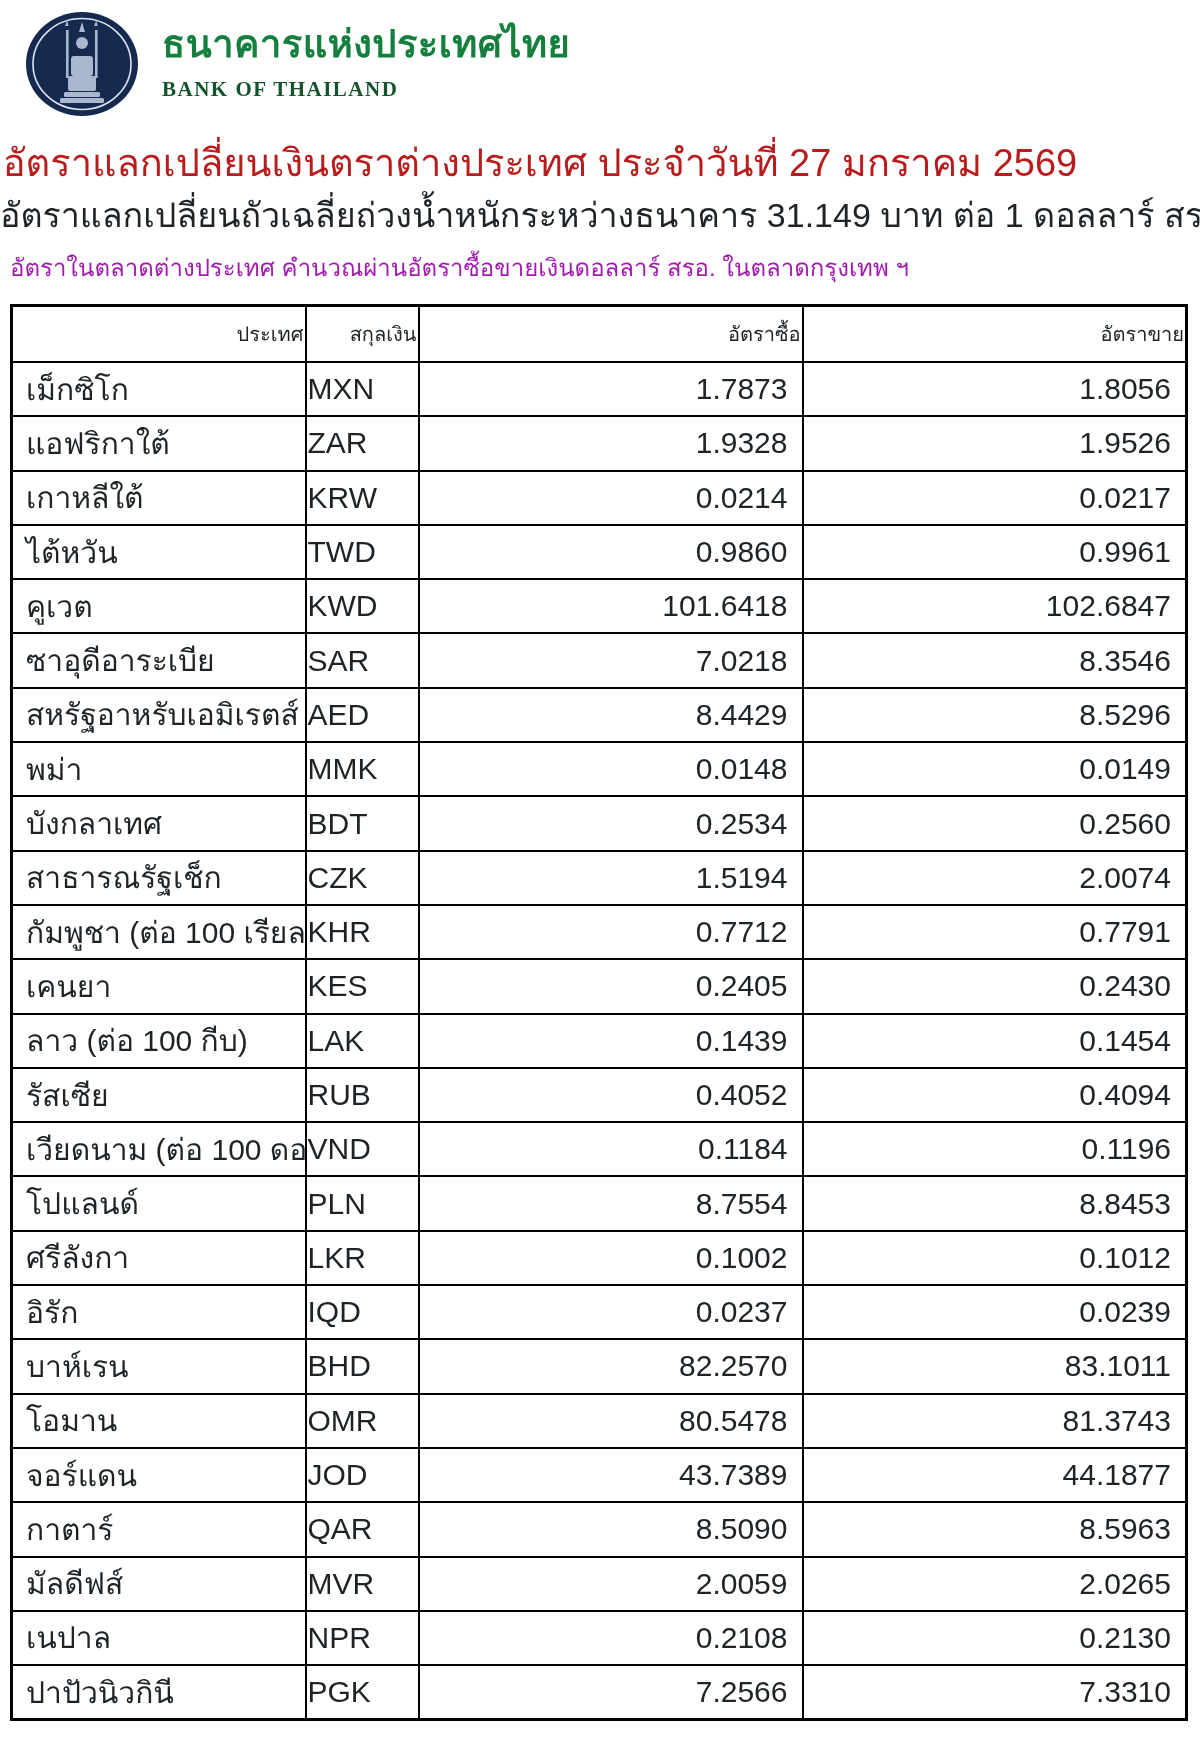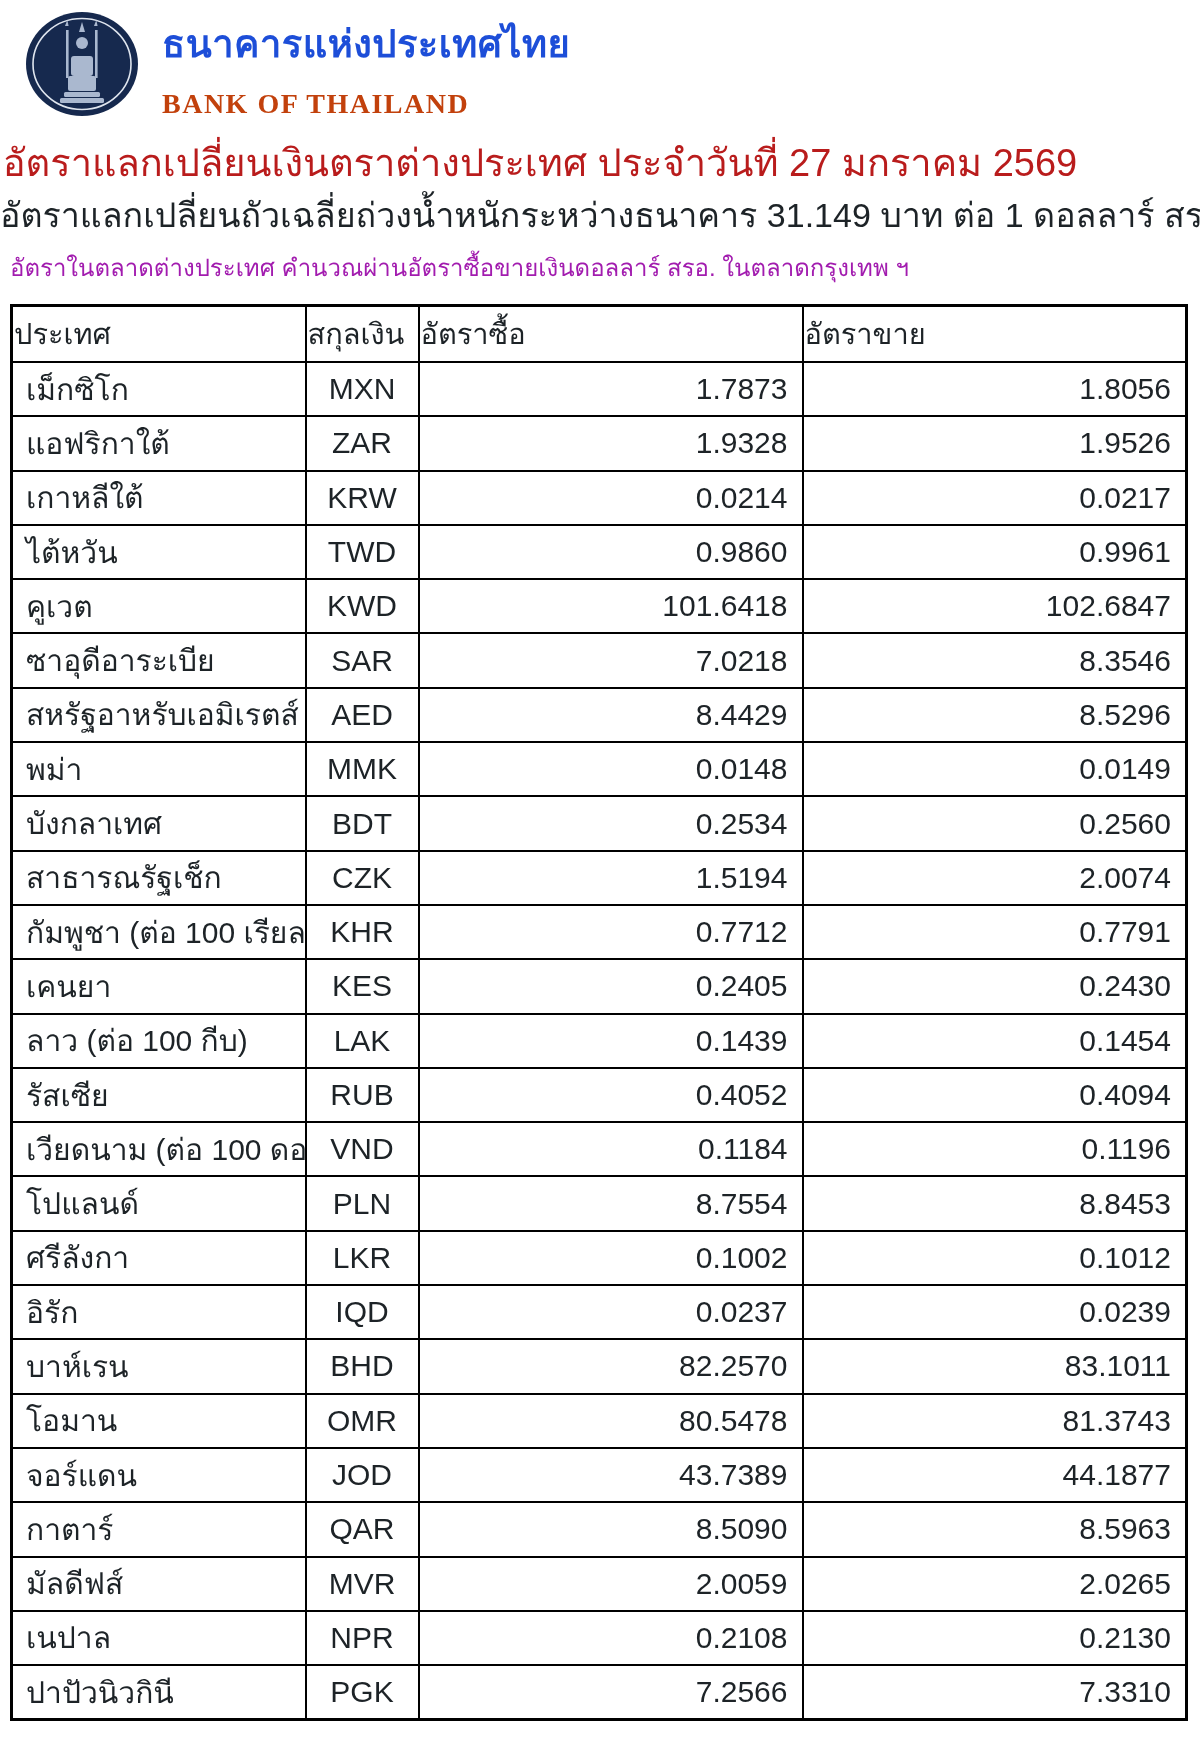--- a/index.html
+++ b/index.html
@@ -27,31 +27,31 @@
     height: 108px;
     flex: 0 0 auto;
   }
   .brand-text {
     margin-left: 22px;
     padding-top: 14px;
   }
   .brand-name-th {
     font-size: 38px;
     font-weight: bold;
-    color: #1d4ed8;
+    color: #15803d;
     line-height: 1.1;
     letter-spacing: 0.5px;
   }
   .brand-name-en {
     font-family: "Liberation Serif", "DejaVu Serif", serif;
-    font-size: 28px;
+    font-size: 21px;
     font-weight: bold;
-    color: #c2410c;
+    color: #14532d;
     letter-spacing: 1.5px;
-    margin-top: 22px;
+    margin-top: 11px;
   }
   .page-title {
     position: absolute;
     left: 0;
     top: 132px;
     width: 1080px;
     text-align: center;
     font-size: 38px;
     color: #b91c1c;
     white-space: nowrap;
@@ -84,35 +84,34 @@
     border: 3px solid #000000;
   }
   table.rates th, table.rates td {
     border: 2px solid #000000;
     font-weight: normal;
     overflow: hidden;
     white-space: nowrap;
   }
   table.rates thead th {
     height: 52px;
-    text-align: left;
+    text-align: right;
     vertical-align: middle;
-    font-size: 29px;
+    font-size: 20px;
   }
   table.rates tbody td {
     height: 50.3px;
     vertical-align: middle;
     font-size: 30px;
   }
   td.c-country {
     text-align: left;
     padding-left: 13px;
   }
   td.c-code {
-    text-align: center;
     font-size: 29px;
   }
   td.c-rate {
     text-align: right;
     padding-right: 14px;
   }
 </style>
 </head>
 <body>
 

